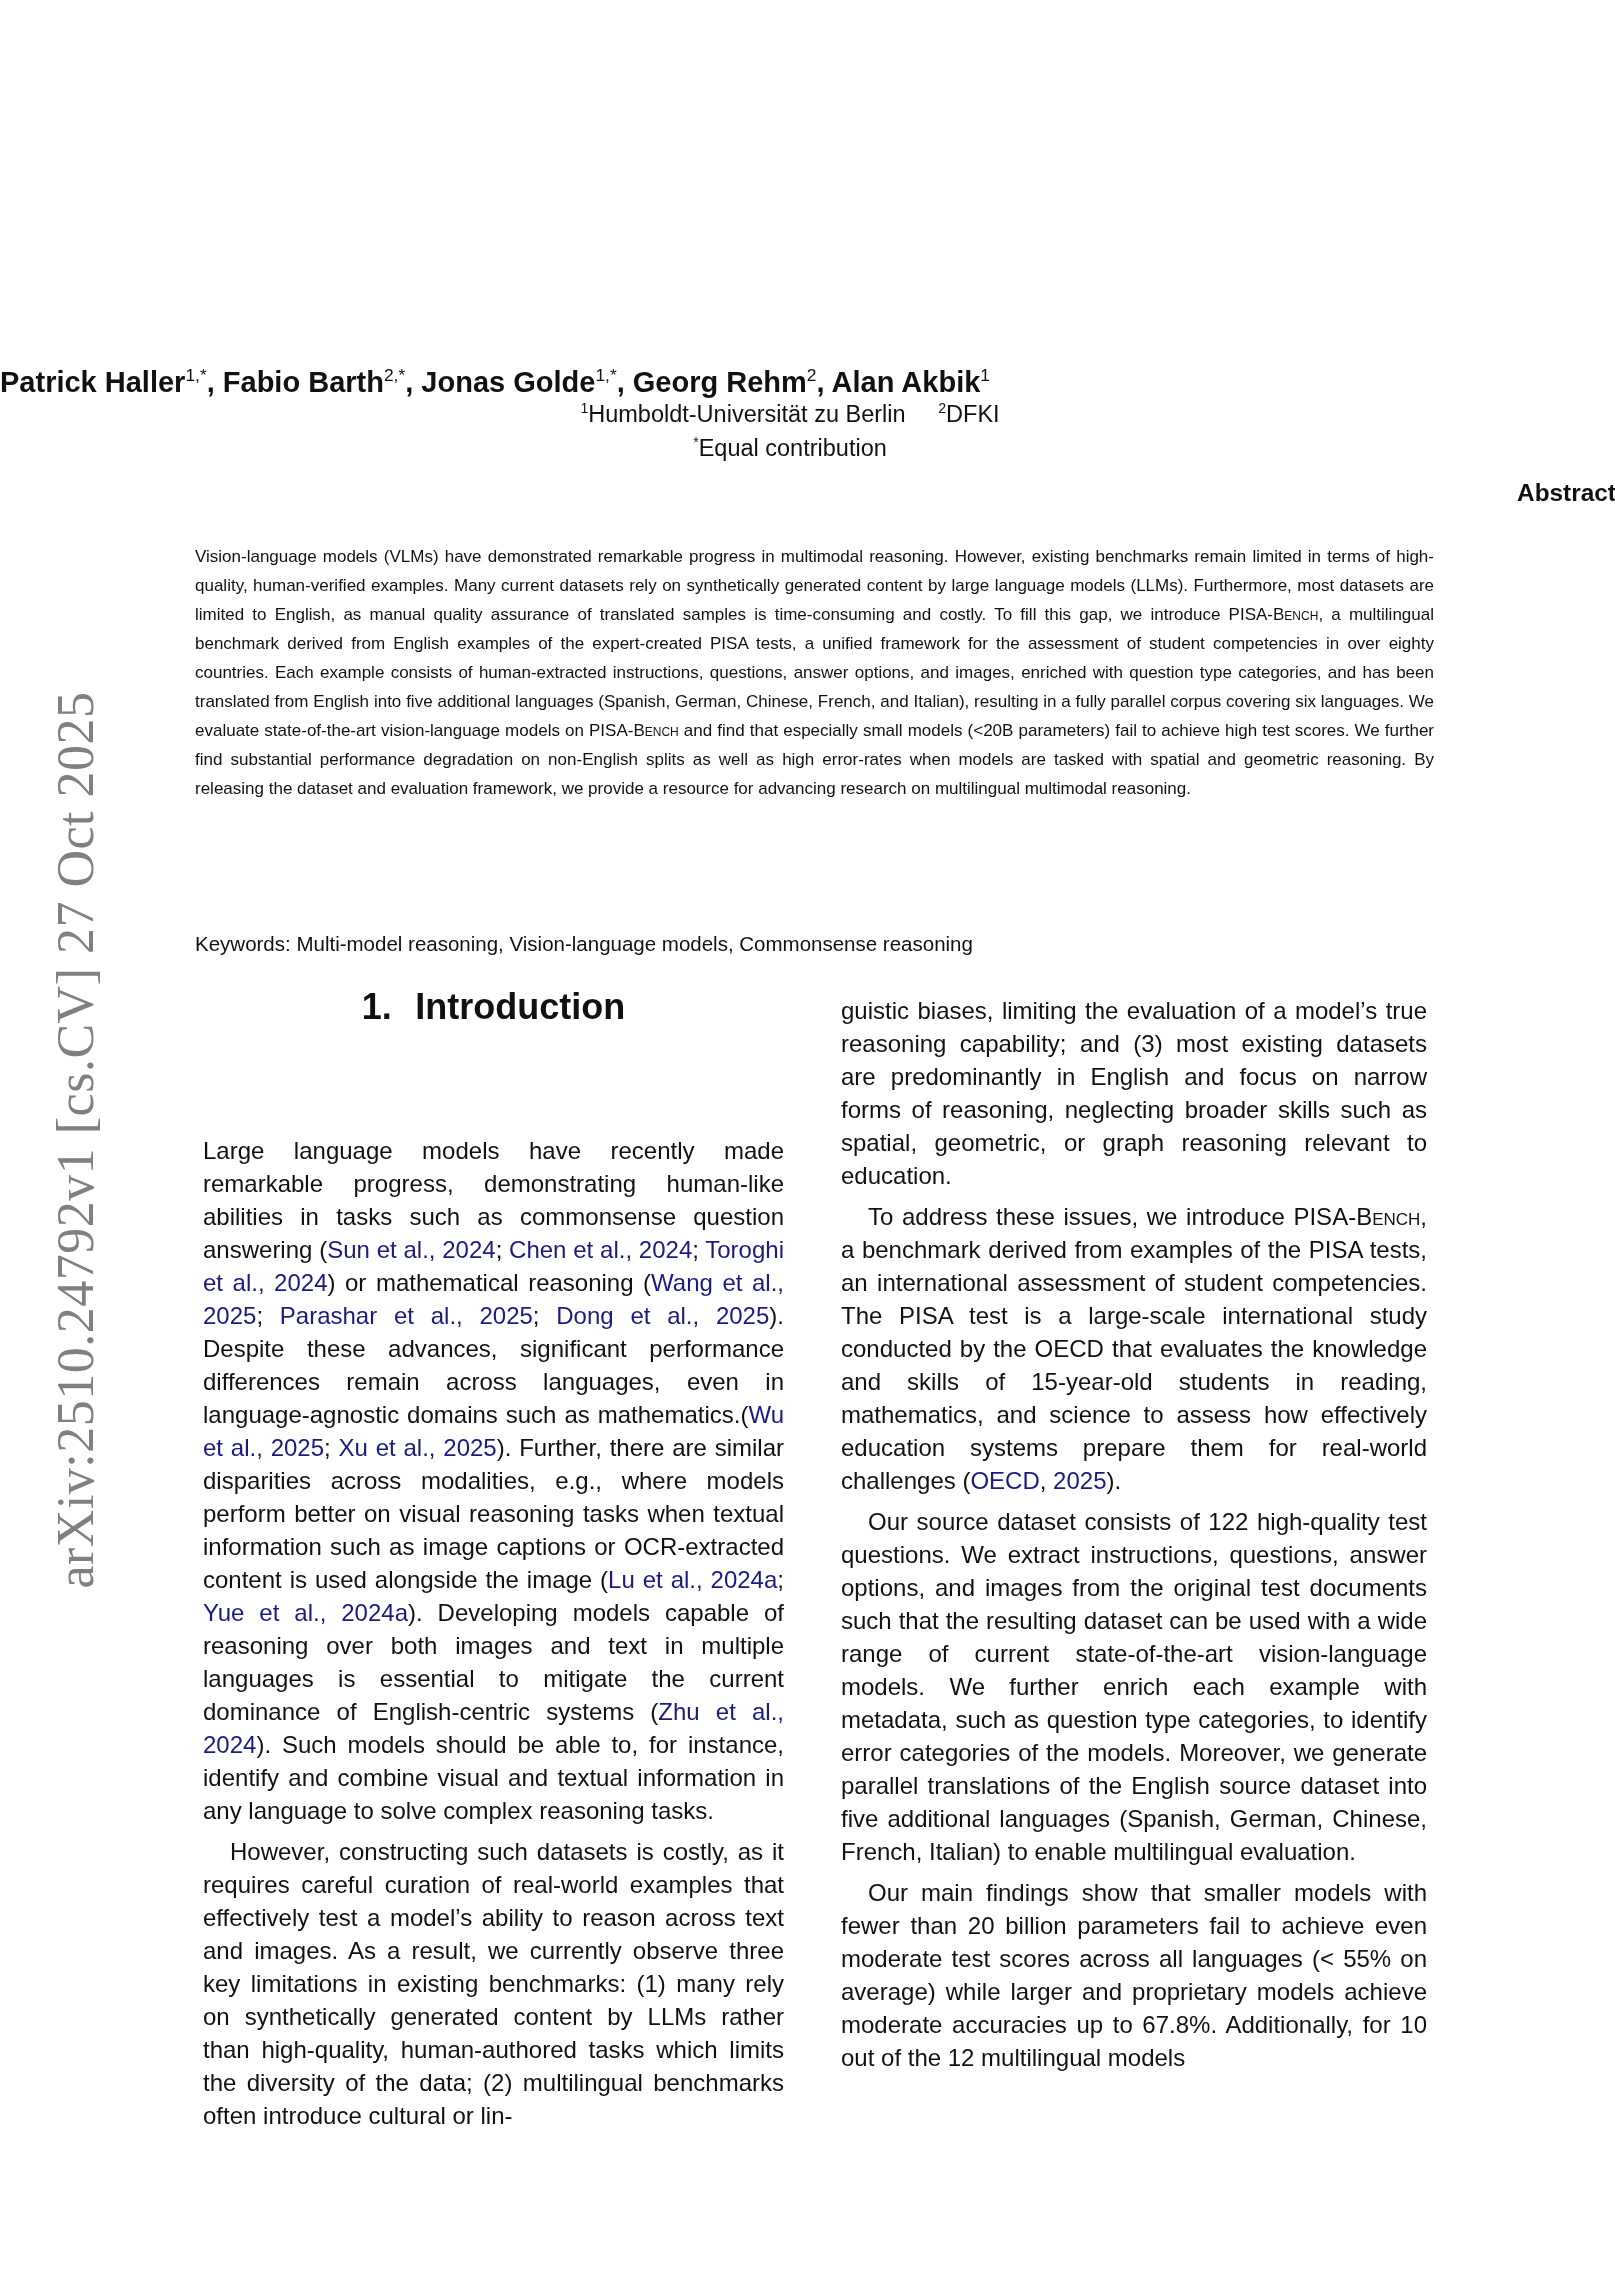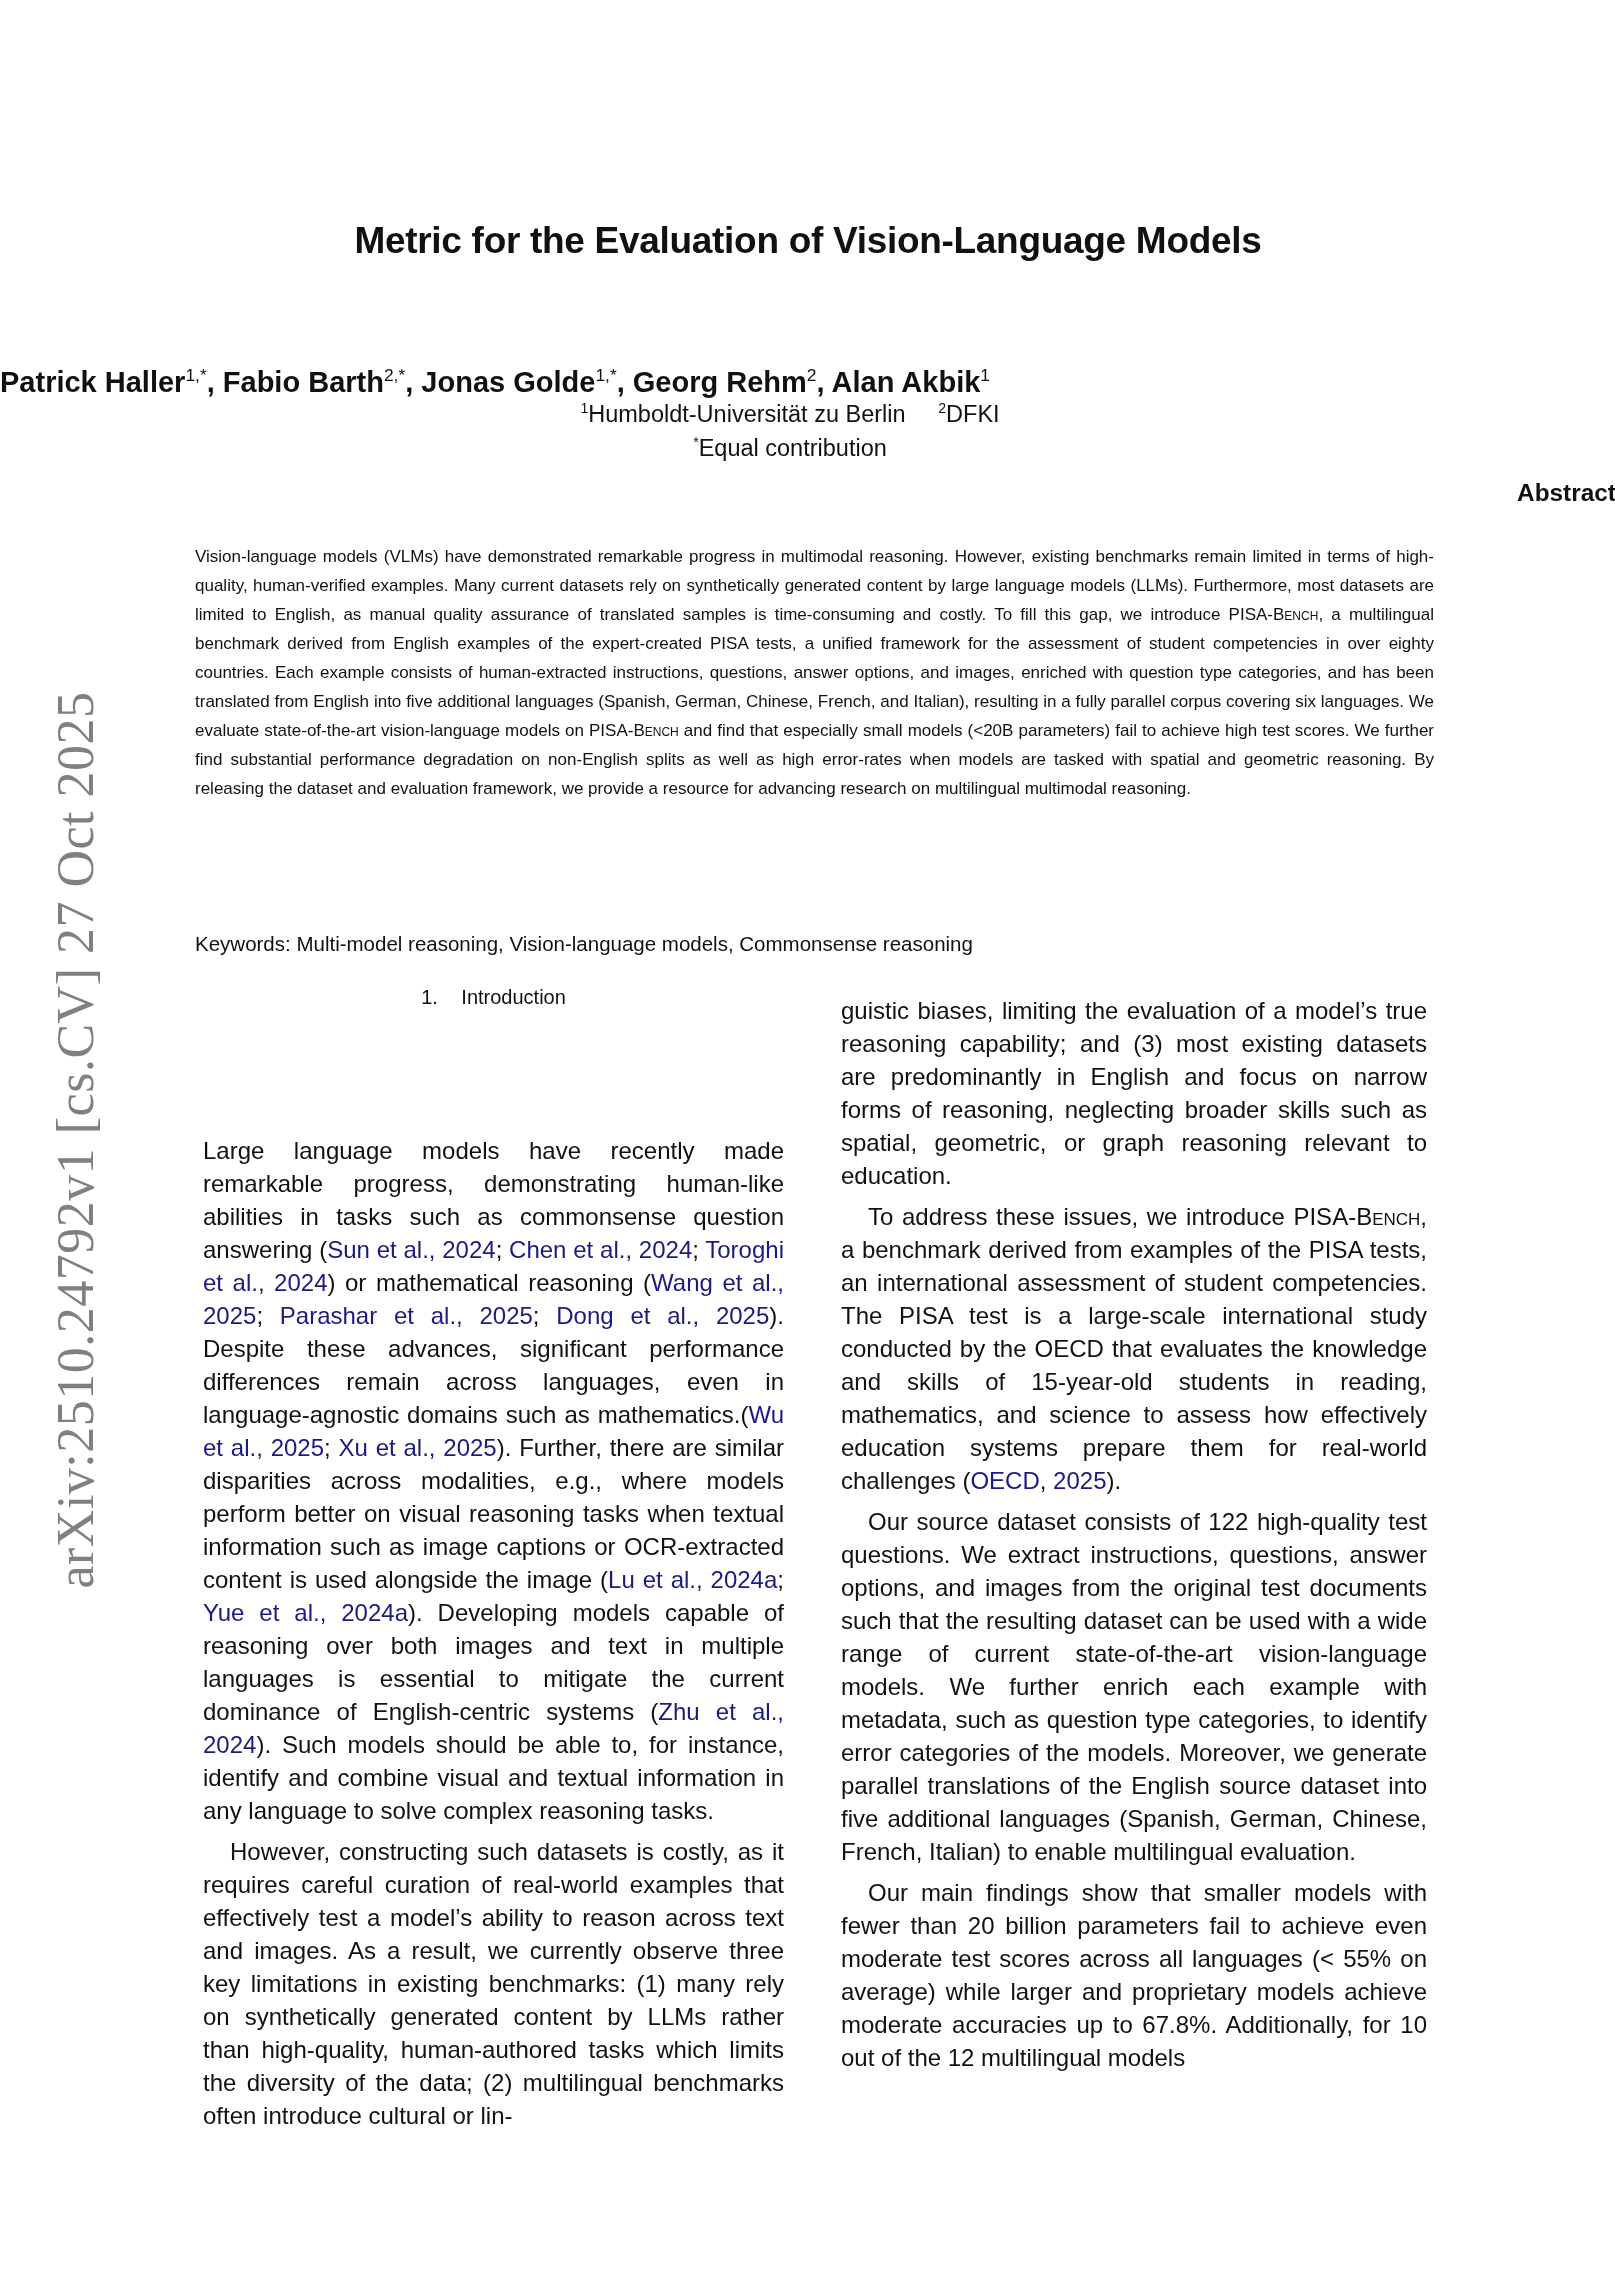--- a/index.html
+++ b/index.html
@@ -19,33 +19,32 @@
   .abs-head { position:absolute; left:0; width:1616px; top:479px; text-align:right; font-weight:bold; font-size:24.4px; }
   .abstract { position:absolute; left:195px; width:1239px; top:542px; font-size:17px; line-height:29px;
        text-align:justify; }
   .keywords { position:absolute; left:195px; top:932px; font-size:20.5px; }
   .keywords b { font-weight:normal; }
   .col { position:absolute; font-size:24px; line-height:33px; text-align:justify; hyphens:none; }
   .col p { margin:8px; }
   .col p + p { text-indent:27px; margin-top:7.2px; }
   .col-left { left:195px; width:597px; top:1126px; }
   .col-right { left:833px; width:602px; top:986px; }
-  .sec-head { position:absolute; left:195px; width:597px; top:986px; text-align:center; font-weight:normal; font-size:20px; }
+  .sec-head { position:absolute; left:195px; width:597px; top:986px; text-align:center; font-weight:bold; font-size:36px; }
   .sec-head .num { margin-right:23.5px; }
   .cite { color:#1a1a80; }
 </style>
 </head>
 <body>
 
 <div class="arxiv">
   <span>arXiv:2510.24792v1  [cs.CV]  27 Oct 2025</span>
 </div>
 
 <div class="title">
-  <div>Metric for the Evaluation of Vision-Language Models</div>
 </div>
 
 <div class="authors">
   <span><span>Patrick Haller</span><sup>1,*</sup></span>,
   <span><span>Fabio Barth</span><sup>2,*</sup></span>,
   <span><span>Jonas Golde</span><sup>1,*</sup></span>,
   <span><span>Georg Rehm</span><sup>2</sup></span>,
   <span><span>Alan Akbik</span><sup>1</sup></span>
 </div>
 

